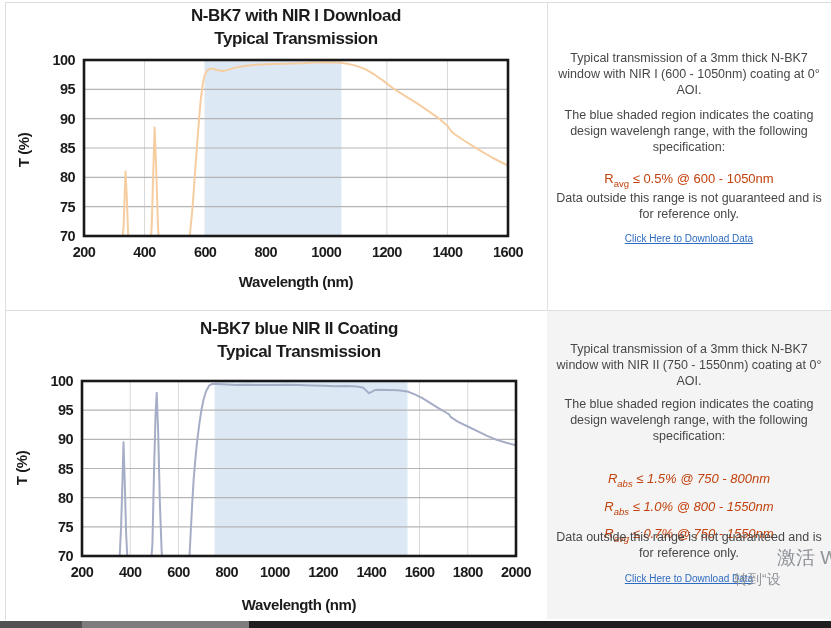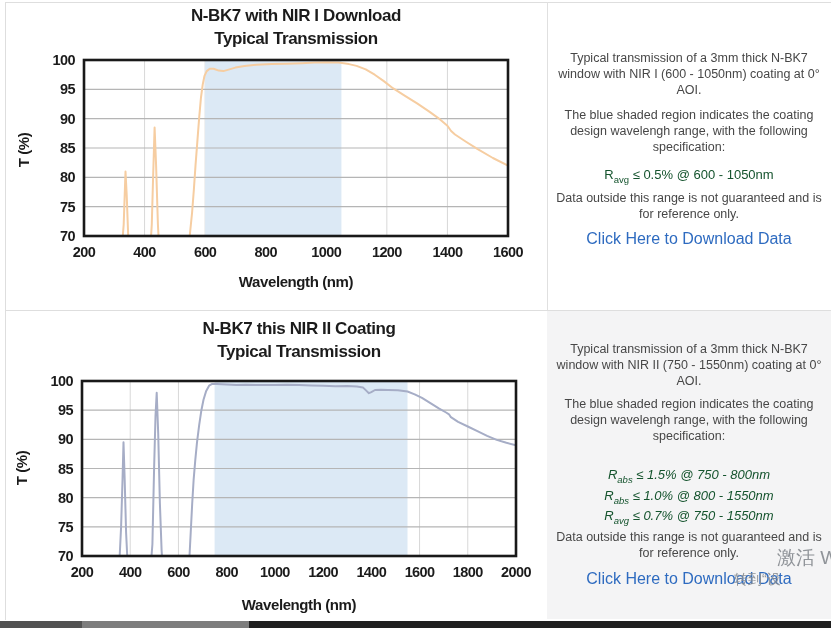--- a/index.html
+++ b/index.html
@@ -13,23 +13,23 @@
   .chart-title{position:absolute;text-align:center;font-weight:700;color:#1b1b1b;
     font-size:17px;line-height:23px;letter-spacing:-0.4px;}
   .axis-label{position:absolute;text-align:center;font-weight:700;color:#1b1b1b;
     font-size:15px;letter-spacing:-0.4px;}
   .ylab{height:20px;line-height:20px;width:120px;transform:rotate(-90deg);}
   svg.chart{position:absolute;left:0;}
   svg.chart text.tick{font-family:"Liberation Sans",sans-serif;font-weight:700;
     font-size:14.5px;letter-spacing:-0.6px;fill:#1b1b1b;}
   .info-block{position:absolute;left:551px;width:276px;text-align:center;
     font-size:12.5px;line-height:16px;color:#474747;}
-  .spec-line{font-size:13px;line-height:16px;color:#14532d;}
+  .spec-line{font-size:13px;line-height:23px;color:#c2410c;}
   .spec-line sub{font-size:9.5px;}
-  .dl-link{color:#2e6bc0;cursor:pointer;font-size:16px;}
+  .dl-link{color:#2e6bc0;cursor:pointer;font-size:10px;text-decoration:underline;}
   .watermark{position:absolute;color:rgba(138,142,148,0.95);white-space:nowrap;}
   .wm1{font-size:19px;}
   .wm2{font-size:14px;}
   .bar-seg{position:absolute;height:7px;top:621px;}
 </style>
 </head>
 <body>
 
 <div id="screen">
 
@@ -84,21 +84,21 @@
 
   <div class="info-block" style="top:50px;">Typical transmission of a 3mm thick N-BK7 window with NIR I (600 - 1050nm) coating at 0° AOI.</div>
   <div class="info-block" style="top:107px;">The blue shaded region indicates the coating design wavelengh range, with the following specification:</div>
   <div class="info-block" id="specs1" style="top:167px;">
       <div class="spec-line">R<sub>avg</sub> ≤ 0.5% @ 600 - 1050nm</div>
     </div>
   <div class="info-block" style="top:190px;">Data outside this range is not guaranteed and is for reference only.</div>
   <div class="info-block dl-link" style="top:231px;">Click Here to Download Data</div>
 
   <div class="chart-title" style="left:82px;top:317px;width:434px;">
-    <div>N-BK7 this NIR II Coating</div>
+    <div>N-BK7 blue NIR II Coating</div>
     <div>Typical Transmission</div>
   </div>
   <svg class="chart" id="chart2" style="top:312px;" width="547" height="308" viewBox="0 0 547 308">
       <line x1="130.22222222222223" y1="69" x2="130.22222222222223" y2="244" stroke="#d8d8d8" stroke-width="1"></line>
       <line x1="178.44444444444446" y1="69" x2="178.44444444444446" y2="244" stroke="#d8d8d8" stroke-width="1"></line>
       <line x1="226.66666666666666" y1="69" x2="226.66666666666666" y2="244" stroke="#d8d8d8" stroke-width="1"></line>
       <line x1="274.8888888888889" y1="69" x2="274.8888888888889" y2="244" stroke="#d8d8d8" stroke-width="1"></line>
       <line x1="323.1111111111111" y1="69" x2="323.1111111111111" y2="244" stroke="#d8d8d8" stroke-width="1"></line>
       <line x1="371.3333333333333" y1="69" x2="371.3333333333333" y2="244" stroke="#d8d8d8" stroke-width="1"></line>
       <line x1="419.55555555555554" y1="69" x2="419.55555555555554" y2="244" stroke="#d8d8d8" stroke-width="1"></line>

